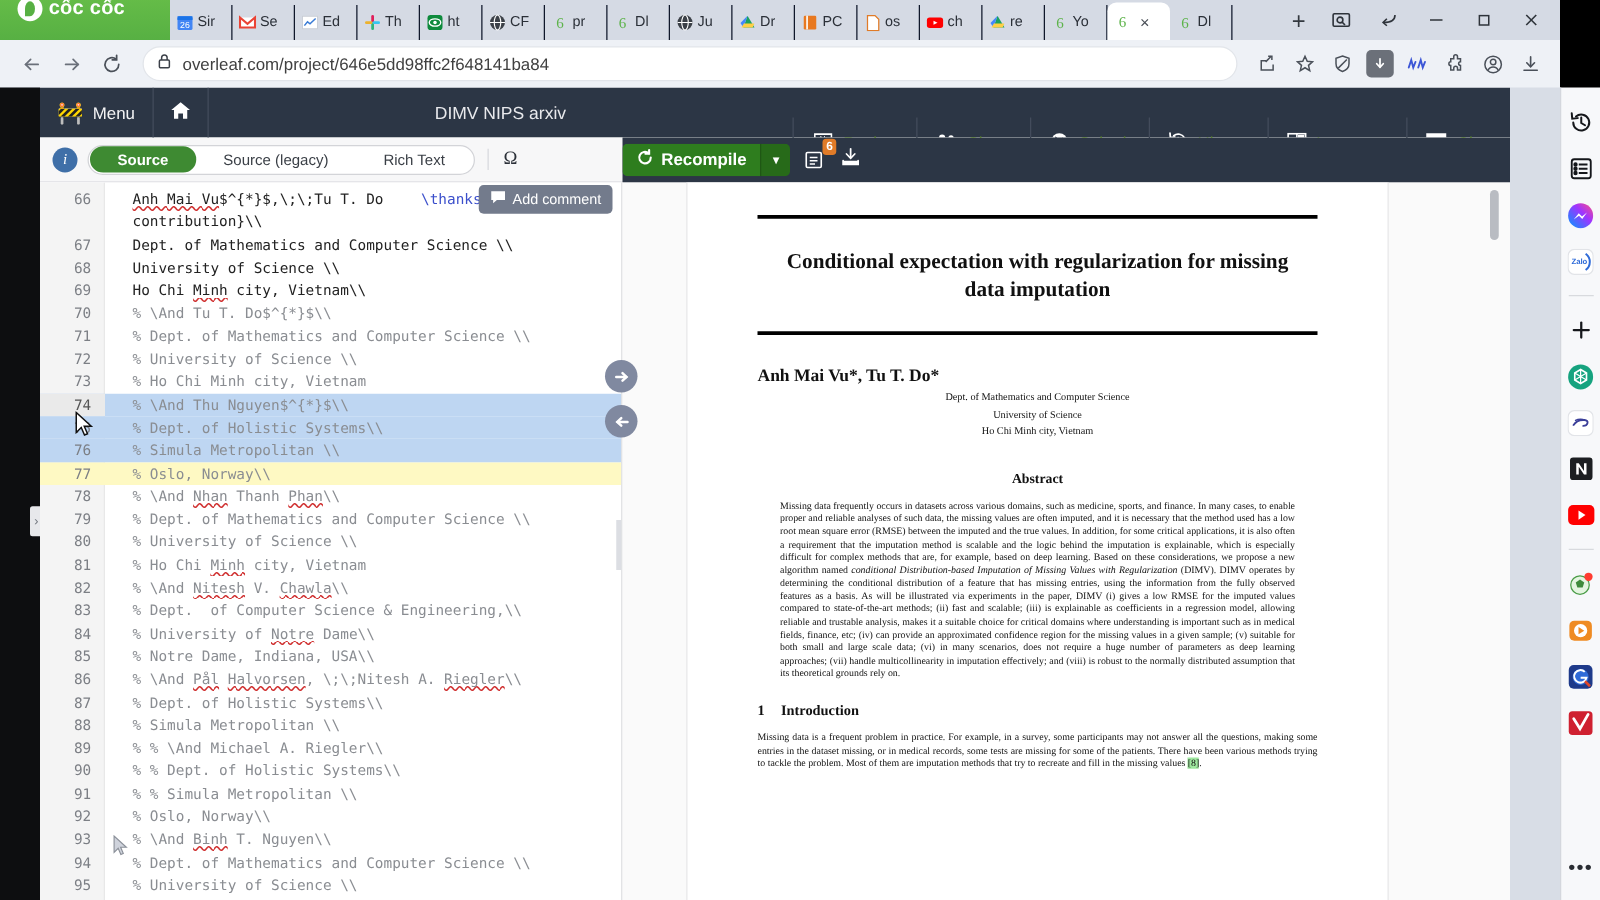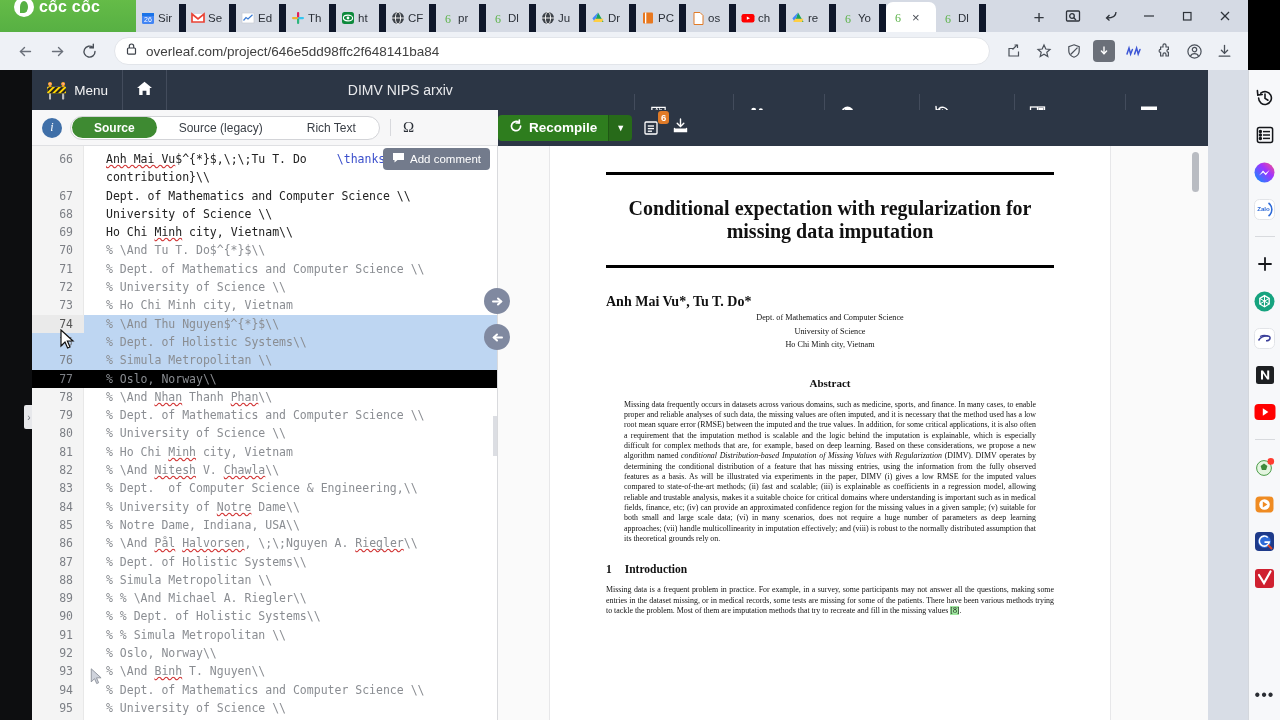--- a/index.html
+++ b/index.html
@@ -32,21 +32,21 @@
   }
   .brand .logo::after{
     content:""; position:absolute; left:6px; top:4px; width:8px;height:12px;
     border-radius:50% 50% 50% 0; background:#57b043;
   }
   .tabs { display: flex; align-items: flex-end; height: 32px; flex: 1; overflow: hidden; }
   .tab {
     height: 28px; min-width: 50px; max-width: 52px; flex: none;
     display: flex; align-items: center; gap: 3px; padding: 0 5px;
     font-size: 11.5px; color: #2b3038; position: relative;
-    border-right: 7px solid #0f172a; white-space: nowrap; overflow: hidden;
+    border-right: 1px solid #0f172a; white-space: nowrap; overflow: hidden;
   }
   .tab.active {
     background: #fff; height: 30px; border-radius: 7px 7px 0 0;
     border-right: none; max-width: 56px;
   }
   .tab .fav { width: 14px; height: 14px; flex: none; display:block; }
   .tab .tl { overflow: hidden; text-overflow: clip; }
   .tab .xbtn { font-size: 13px; color: #4a4f57; margin-left: 1px; }
   .newtab { width: 30px; height: 28px; display: flex; align-items: center; justify-content: center;
             font-size: 19px; color: #33383f; flex:none; }
@@ -117,21 +117,21 @@
   
   .ol-body { display:flex; height: 574px; }
   .editor { width: 466px; background:#fff; position:relative; overflow:hidden;
             border-right:1px solid #d9dadd; }
   .gutter-bg { position:absolute; left:0; top:0; width:52px; height:100%; background:#f4f4f4;
                border-right:1px solid #e8e8e8;}
   .code { position:relative; font-family:"DejaVu Sans Mono", monospace; font-size:11.5px;
           line-height:18.3px; padding-top: 4px; }
   .crow { display:flex; height:18.3px; position:relative; }
   .crow.sel { background:#bed6f2; }
-  .crow.sel2 { background:#000000; }
+  .crow.sel2 { background:#fef9c3; }
   .ln { width:52px; flex:none; text-align:right; padding-right:11px; color:#7c7f85; font-size:11.5px; }
   .ln.cur { background:#eaeaea; color:#555; }
   .ctxt { padding-left:22px; color:#222; white-space:pre; }
   .cm { color:#8a8d92; }
   .kw { color:#3b4fcb;margin-left:30px; }
   .sq { text-decoration: underline wavy #d03030; text-decoration-skip-ink:none; }
 
   .addcomment { position:absolute; right:7px; top:2px; background:#737b8c; color:#fff;
                 font-size:11.5px; border-radius:4px; padding:4px 9px; display:flex;
                 align-items:center; gap:5px; font-family:"Liberation Sans",sans-serif; z-index:6;}
@@ -140,21 +140,21 @@
               font-size:14px; z-index:8;}
   .miniarrow { position:absolute; left:461px; width:12px;height:26px;background:#dcdee3;color:#5b6170;
                display:flex;align-items:center;justify-content:center;font-size:11px;z-index:7;}
   .cursor-arrow { position:absolute; z-index:10; }
 
   .pdfpane { flex:1; background:#fafafa; position:relative; overflow:hidden; }
   .page { position:absolute; left:52px; top:0px; width:560px; height:100%; background:#fff;
           box-shadow:0 0 0 1px #e7e7e9; padding: 26px 56px 0 56px; color:#111;
           font-family:"Liberation Serif", serif; }
   .rule { height:3px; background:#000; margin: 0 0 0 0; }
-  .ptitle { font-size:20px; font-weight:bold; text-align:center; line-height:23px;
+  .ptitle { font-size:17px; font-weight:bold; text-align:center; line-height:23px;
             margin: 22px 12px 22px 12px; font-family:"Liberation Serif",serif;}
   .authors { text-align:left; font-size:14px; font-weight:bold; margin-top:26px; }
   .affil { text-align:center; font-size:8.2px; line-height:11.5px; margin-top:2px; }
   .abs-h { text-align:center; font-size:11px; font-weight:bold; margin-top:26px; }
   .abs-p { font-size:7.9px; line-height:10.35px; text-align:justify; margin:11px 18px 0 18px; }
   .abs-p i { font-style: italic; }
   .sec-h { font-size:11.5px; font-weight:bold; margin-top:19px; display:flex; gap:13px; }
   .sec-p { font-size:7.9px; line-height:10.35px; text-align:justify; margin-top:10px; }
   .cite { background:#9fe89f; }
   .pdf-scroll { position:absolute; right:9px; top:6px; width:7px; height:40px; background:#b9bcc2;
@@ -653,21 +653,21 @@
             <div class="crow">
               <span class="ln">84</span>
               <span class="ctxt"><span class="cm">% University of </span><span class="cm sq">Notre</span><span class="cm"> Dame\\</span></span>
             </div>
             <div class="crow">
               <span class="ln">85</span>
               <span class="ctxt"><span class="cm">% Notre Dame, Indiana, USA\\</span></span>
             </div>
             <div class="crow">
               <span class="ln">86</span>
-              <span class="ctxt"><span class="cm">% \And </span><span class="cm sq">Pål</span><span class="cm"> </span><span class="cm sq">Halvorsen</span><span class="cm">, \;\;Nguyen A. </span><span class="cm sq">Riegler</span><span class="cm">\\</span></span>
+              <span class="ctxt"><span class="cm">% \And </span><span class="cm sq">Pål</span><span class="cm"> </span><span class="cm sq">Halvorsen</span><span class="cm">, \;\;Nitesh A. </span><span class="cm sq">Riegler</span><span class="cm">\\</span></span>
             </div>
             <div class="crow">
               <span class="ln">87</span>
               <span class="ctxt"><span class="cm">% Dept. of Holistic Systems\\</span></span>
             </div>
             <div class="crow">
               <span class="ln">88</span>
               <span class="ctxt"><span class="cm">% Simula Metropolitan \\</span></span>
             </div>
             <div class="crow">

